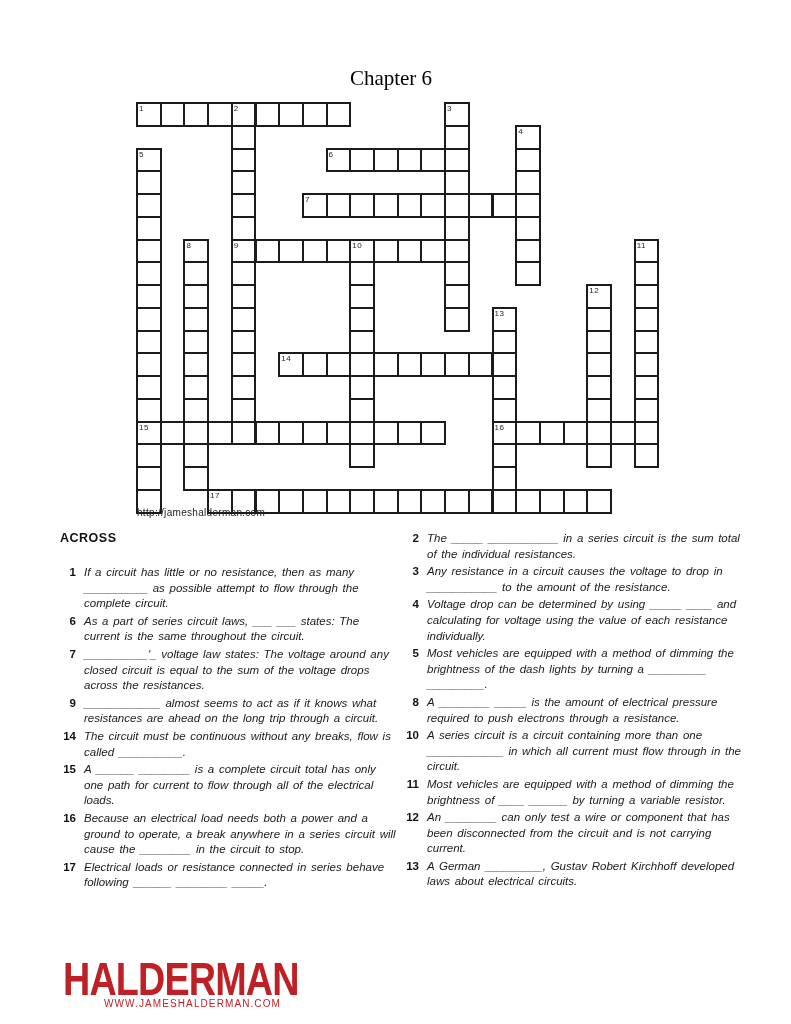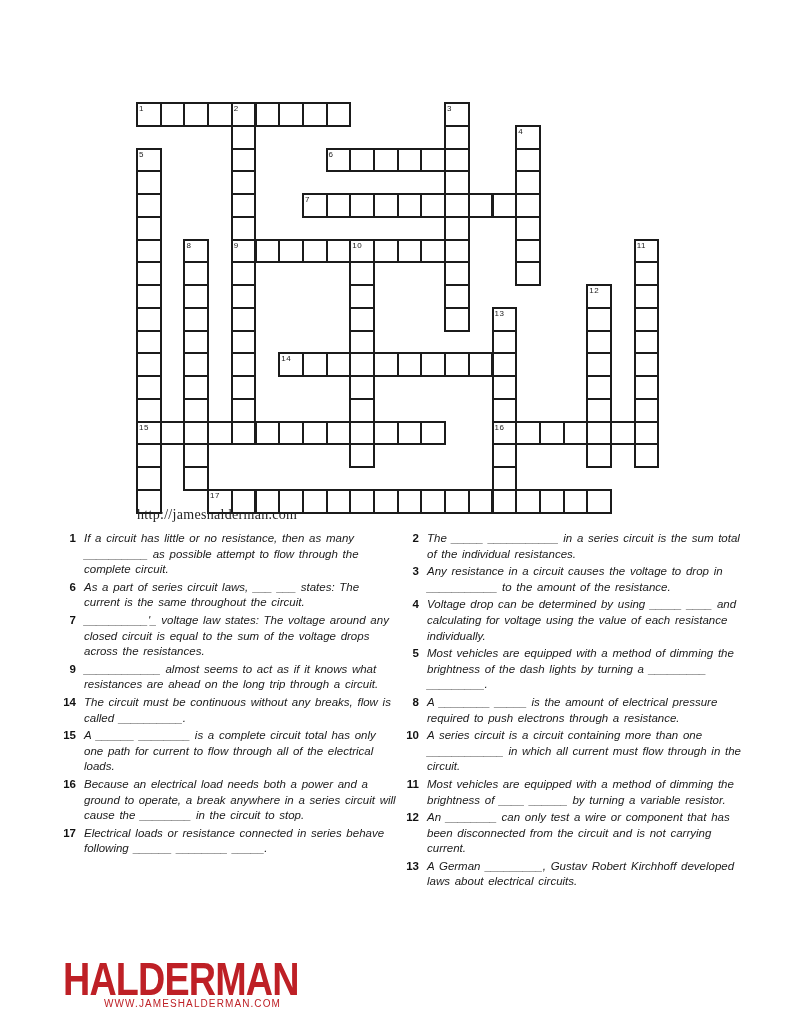--- a/index.html
+++ b/index.html
@@ -49,22 +49,22 @@
     top: 0px; left: 1px;
     font-size: 8px;
     line-height: 9px;
     letter-spacing: 0.5px;
     color: #222;
     font-family: "Liberation Sans", sans-serif;
   }
   .grid-caption {
     position: absolute;
     left: 137px; top: 507px;
-    font-family: Liberation Serif, serif;
-    font-size: 14px;
+    font-family: Liberation Sans, sans-serif;
+    font-size: 10px;
     color: #222;
     letter-spacing: 0.3px;
   }
   .clues-heading {
     font-size: 12.5px;
     font-weight: bold;
     letter-spacing: 0.5px;
     color: #111;
     margin-bottom: 20px;
   }
@@ -110,20 +110,21 @@
     font-weight: normal;
     font-size: 10px;
     letter-spacing: 1.1px;
     white-space: nowrap;
   }
 </style>
 </head>
 <body>
 
 <div class="page">
+  <h2 class="subtitle">Chapter 6</h2>
 
   <div id="grid">
       <div class="cell" style="left: 0px; top: 0px; width: 25.7px; height: 24.75px; border-color: rgb(27, 27, 27);">
         <span class="cell-num">1</span>
       </div>
       <div class="cell" style="left: 23.7px; top: 0px; width: 25.7px; height: 24.75px; border-color: rgb(27, 27, 27);"></div>
       <div class="cell" style="left: 47.4px; top: 0px; width: 25.7px; height: 24.75px; border-color: rgb(27, 27, 27);"></div>
       <div class="cell" style="left: 71.1px; top: 0px; width: 25.7px; height: 24.75px; border-color: rgb(27, 27, 27);"></div>
       <div class="cell" style="left: 94.8px; top: 0px; width: 25.7px; height: 24.75px; border-color: rgb(27, 27, 27);">
         <span class="cell-num">2</span>
@@ -312,20 +313,21 @@
       <div class="cell" style="left: 355.5px; top: 227.5px; width: 25.7px; height: 24.75px; border-color: rgb(27, 27, 27);"></div>
       <div class="cell" style="left: 355.5px; top: 273px; width: 25.7px; height: 24.75px; border-color: rgb(27, 27, 27);"></div>
       <div class="cell" style="left: 355.5px; top: 295.75px; width: 25.7px; height: 24.75px; border-color: rgb(27, 27, 27);"></div>
       <div class="cell" style="left: 355.5px; top: 341.25px; width: 25.7px; height: 24.75px; border-color: rgb(27, 27, 27);"></div>
       <div class="cell" style="left: 355.5px; top: 364px; width: 25.7px; height: 24.75px; border-color: rgb(27, 27, 27);"></div>
     </div>
 
   <div class="grid-caption">http://jameshalderman.com</div>
 
   <div class="clue-col across">
+    <div class="clues-heading">ACROSS</div>
     <div id="across-list">
         <div class="clue">
           <span class="clue-num">1</span>
           <span class="clue-text">If a circuit has little or no resistance, then as many __________ as possible attempt to flow through the complete circuit.</span>
         </div>
         <div class="clue">
           <span class="clue-num">6</span>
           <span class="clue-text">As a part of series circuit laws, ___ ___  states: The current is the same throughout the circuit.</span>
         </div>
         <div class="clue">

